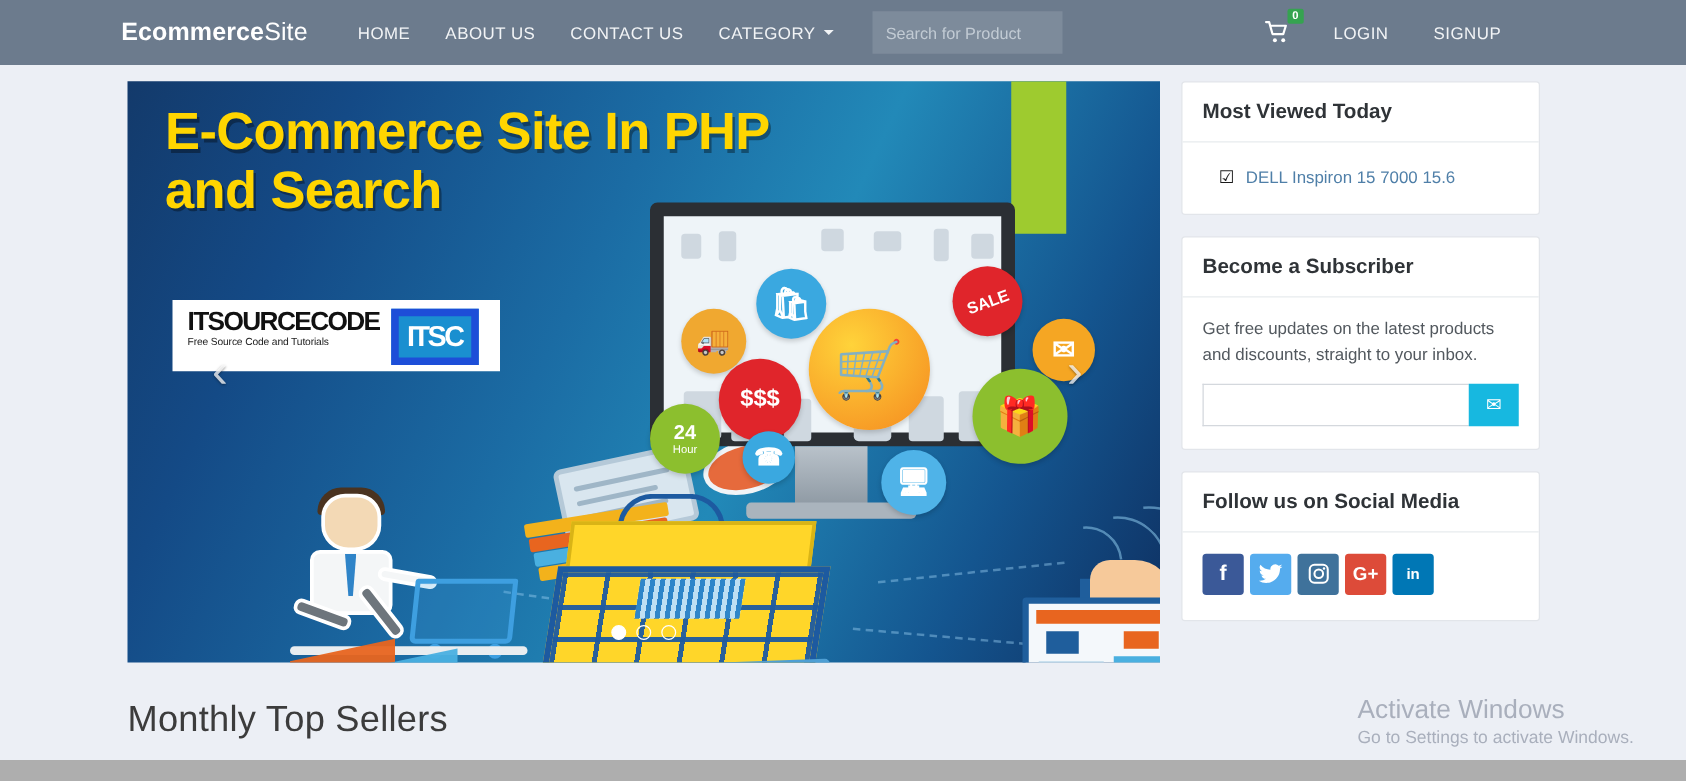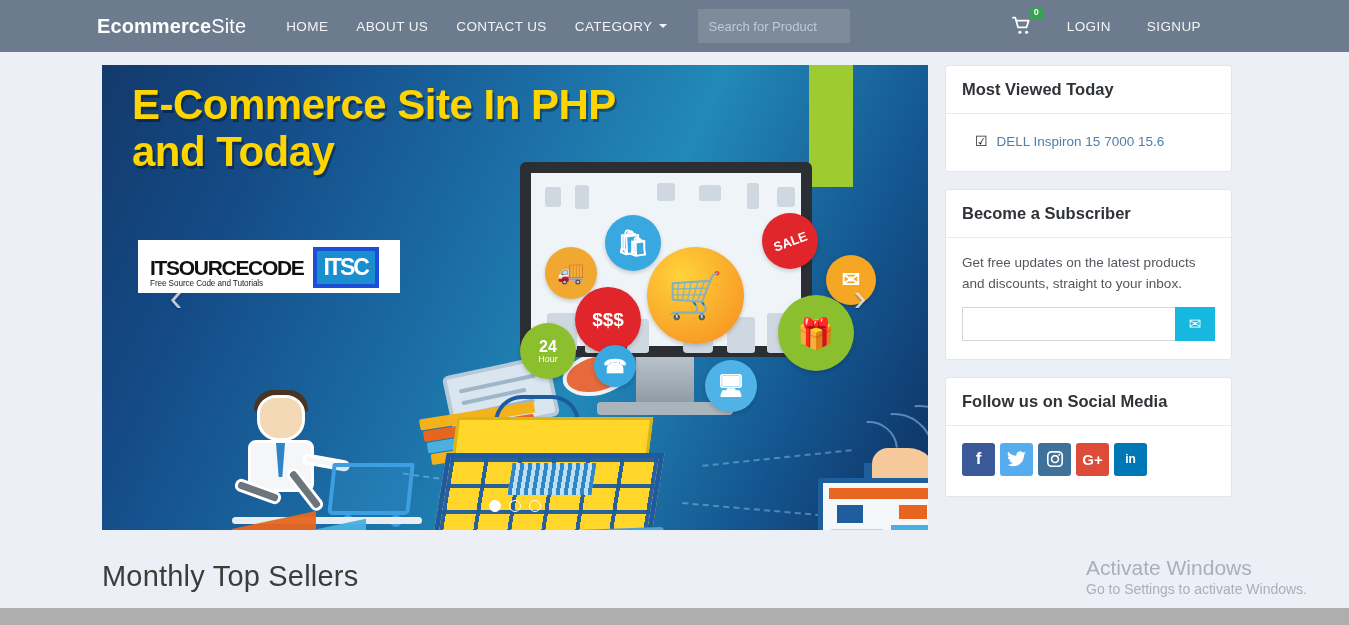--- a/index.html
+++ b/index.html
@@ -67,28 +67,28 @@
   .banner-title {
     position: absolute; left: 30px; top: 16px;
     color: #ffd500; font-weight: bold; font-size: 42px;
     line-height: 1.12; letter-spacing: -.5px;
     text-shadow: 2px 3px 0 rgba(0,0,0,.35);
     width: 520px;
   }
   .logo-box {
     position: absolute; left: 36px; top: 175px;
     background: #ffffff; padding: 7px 12px 5px 12px;
-    display: flex; align-items: flex-end; gap: 9px; width: 262px;
+    display: flex; align-items: flex-start; gap: 9px; width: 262px;
   }
   .logo-text { line-height: 1; }
   .logo-main { font-size: 21px; font-weight: bold; letter-spacing: -1.3px; color: #111; }
   .logo-sub { font-size: 8.2px; color: #222; letter-spacing: -.1px; margin-top: 2px; }
   .logo-mark {
     background: #1a8fd0; color: #fff; font-weight: bold; font-size: 23px;
-    padding: 3px 7px; letter-spacing: -2px; border: 4px solid #1d4ed8;
+    padding: 3px 7px; letter-spacing: -2px; border: 6px solid #1d4ed8;
   }
   .green-bar {
     position: absolute; right: 75px; top: 0; width: 44px; height: 122px;
     background: #9ecb2f;
   }
 
   
   .monitor {
     position: absolute; left: 418px; top: 97px; width: 292px; height: 195px;
     background: #eef4f8; border: 11px solid #2b2f34; border-radius: 6px;
@@ -376,21 +376,21 @@
 
   <div class="left-col">
 
     <div class="carousel">
       <div class="slide-inner">
 
         <div class="green-bar"></div>
 
         <div class="banner-title">
           <div>E-Commerce Site In PHP</div>
-          <div>and Today</div>
+          <div>and Search</div>
         </div>
 
         <div class="logo-box">
           <div class="logo-text">
             <div class="logo-main">ITSOURCECODE</div>
             <div class="logo-sub">Free Source Code and Tutorials</div>
           </div>
           <div class="logo-mark">ITSC</div>
         </div>
 

